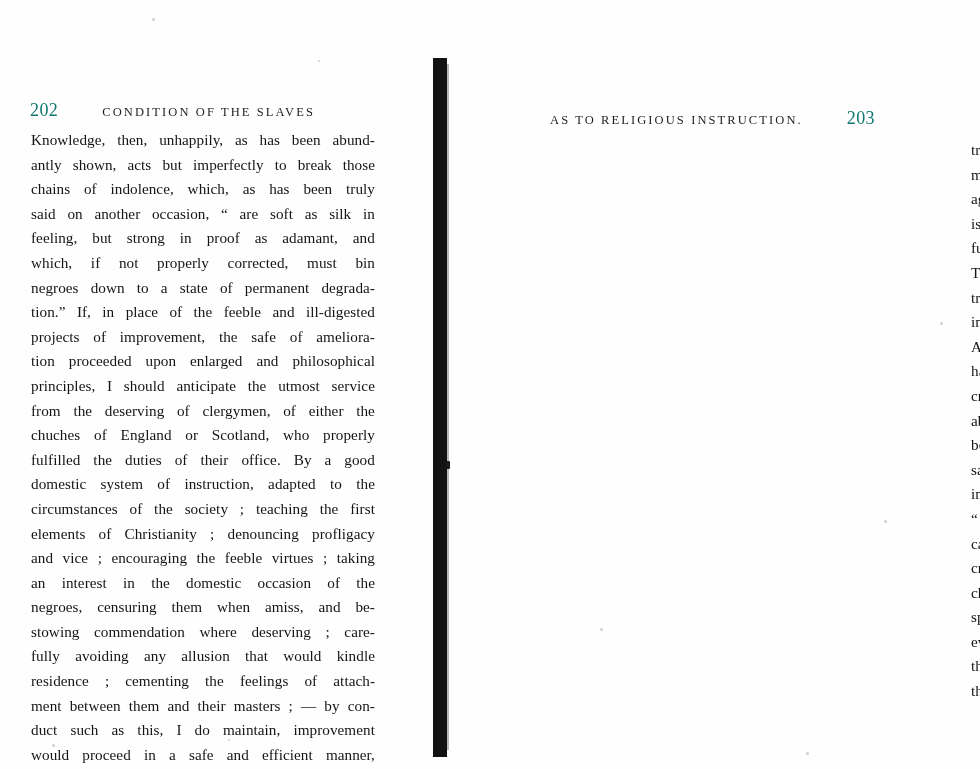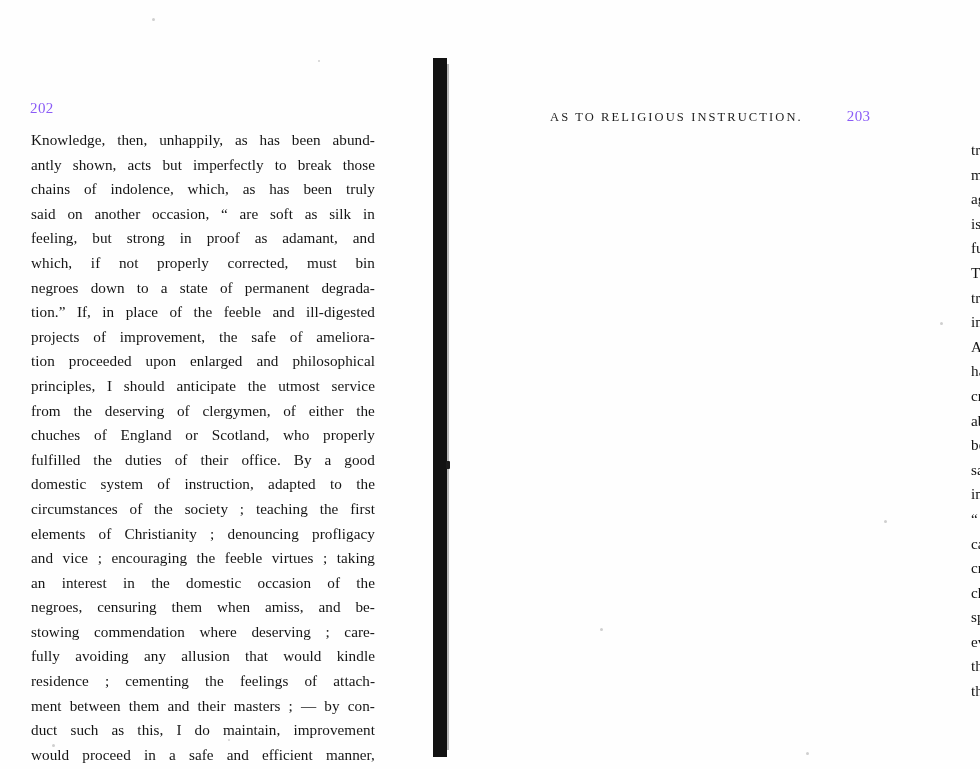--- a/index.html
+++ b/index.html
@@ -60,22 +60,22 @@
     position: absolute;
     display: flex;
     align-items: baseline;
     font-variant: normal;
     white-space: nowrap;
   }
   .page-left .running-head  { left: 30px;  top: 100px; width: 360px; }
   .page-right .running-head { left: 80px;  top: 108px; width: 370px; }
 
   .folio {
-    font-size: 15px;
-    color: #8b5cf6;
+    font-size: 18px;
+    color: #0f766e;
     letter-spacing: 0.4px;
     font-family: "Liberation Serif", "DejaVu Serif", serif;
   }
   .head-title {
     font-size: 12.5px;
     letter-spacing: 2.1px;
     color: #1d1d1d;
     text-transform: uppercase;
     font-family: "Liberation Serif", "DejaVu Serif", serif;
   }
@@ -126,20 +126,21 @@
   <div class="speck" style="left:884px;top:520px;width:3px;height:3px;"></div>
   <div class="speck" style="left:600px;top:628px;width:3px;height:3px;"></div>
   <div class="speck" style="left:806px;top:752px;width:3px;height:3px;"></div>
   <div class="speck" style="left:52px;top:744px;width:3px;height:3px;"></div>
   <div class="speck" style="left:228px;top:739px;width:2px;height:2px;"></div>
 
   <div class="book-page page-left">
 
     <div class="running-head">
       <span class="folio">202</span>
+      <span class="head-title">CONDITION OF THE SLAVES</span>
     </div>
 
     <div class="text-block">
         <div class="text-line">
           <span>Knowledge,</span>
           <span>then,</span>
           <span>unhappily,</span>
           <span>as</span>
           <span>has</span>
           <span>been</span>

